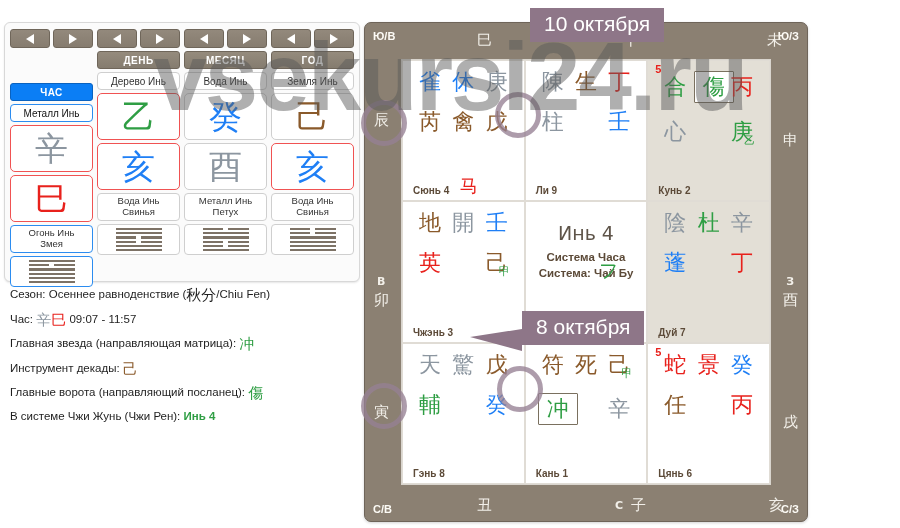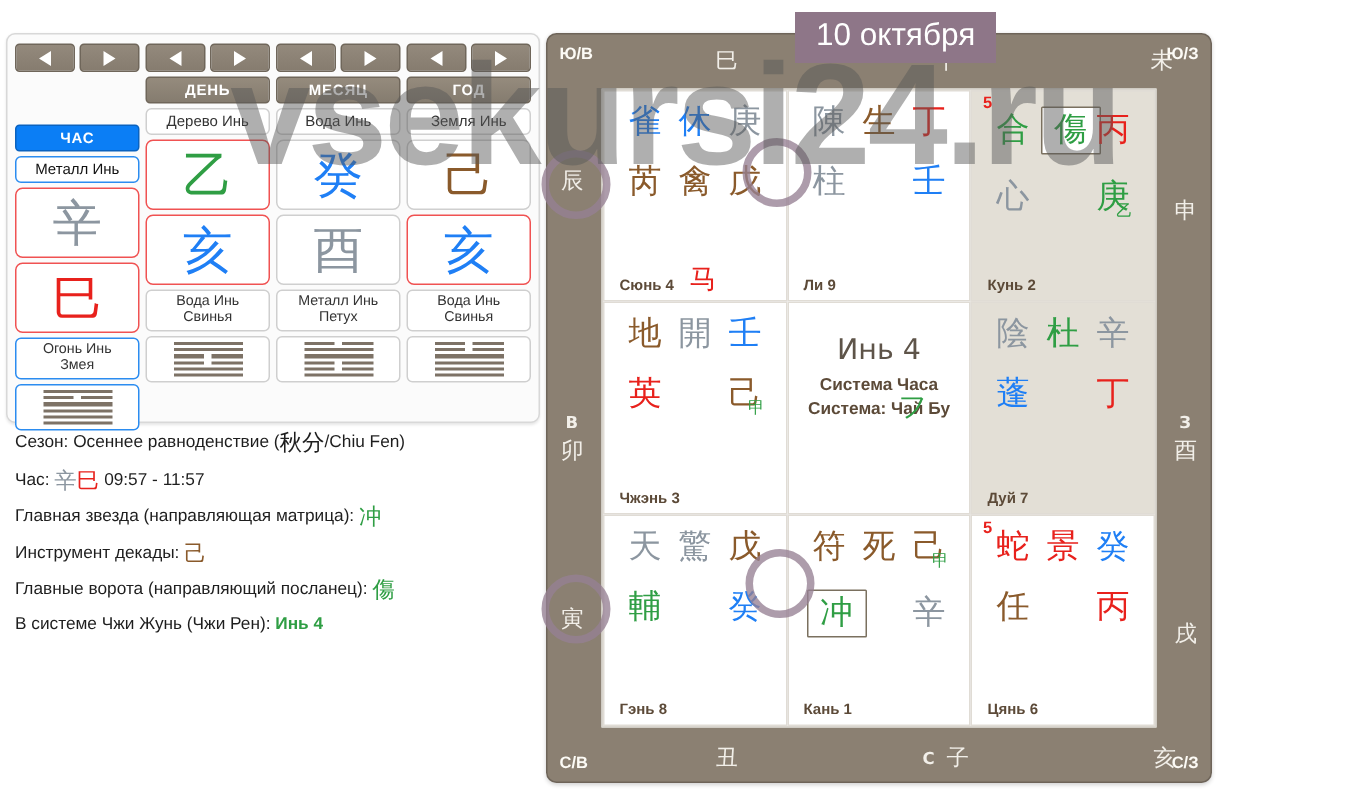--- a/index.html
+++ b/index.html
@@ -354,21 +354,21 @@
   </div>
 
   <div class="info">
     <div class="line">
       <span>Сезон:</span>
       <span>Осеннее равноденствие (</span><span class="hanzi-inline">秋分</span><span>/Chiu Fen)</span>
     </div>
     <div class="line">
       <span>Час:</span>
       <span class="hanzi-inline c-metal">辛</span><span class="hanzi-inline c-fire">巳</span>
-      <span>09:57 - 11:57</span>
+      <span>09:07 - 11:57</span>
     </div>
     <div class="line">
       <span>Главная звезда (направляющая матрица):</span>
       <span class="hanzi-inline c-wood">冲</span>
     </div>
     <div class="line">
       <span>Инструмент декады:</span>
       <span class="hanzi-inline c-earth">己</span>
     </div>
     <div class="line">
@@ -527,18 +527,22 @@
   </div>
 
   <div class="ring" style="left:361px;top:100px;"></div>
   <div class="ring" style="left:495px;top:92px;"></div>
   <div class="ring" style="left:361px;top:383px;"></div>
   <div class="ring" style="left:497px;top:366px;"></div>
 
   <div class="bubble" style="left:530px;top:8px;">
     <span>10 октября</span>
   </div>
+  <div class="bubble" style="left:522px;top:311px;">
+    <span>8 октября</span>
+    <span class="tail" style="left:-52px;top:18px;border-top:8px solid transparent;border-bottom:14px solid transparent;border-right:52px solid #8e7688;"></span>
+  </div>
 
   <div class="watermark">
     <span>vsekursi24.ru</span>
   </div>
 
 </div>
 
 </body></html>

